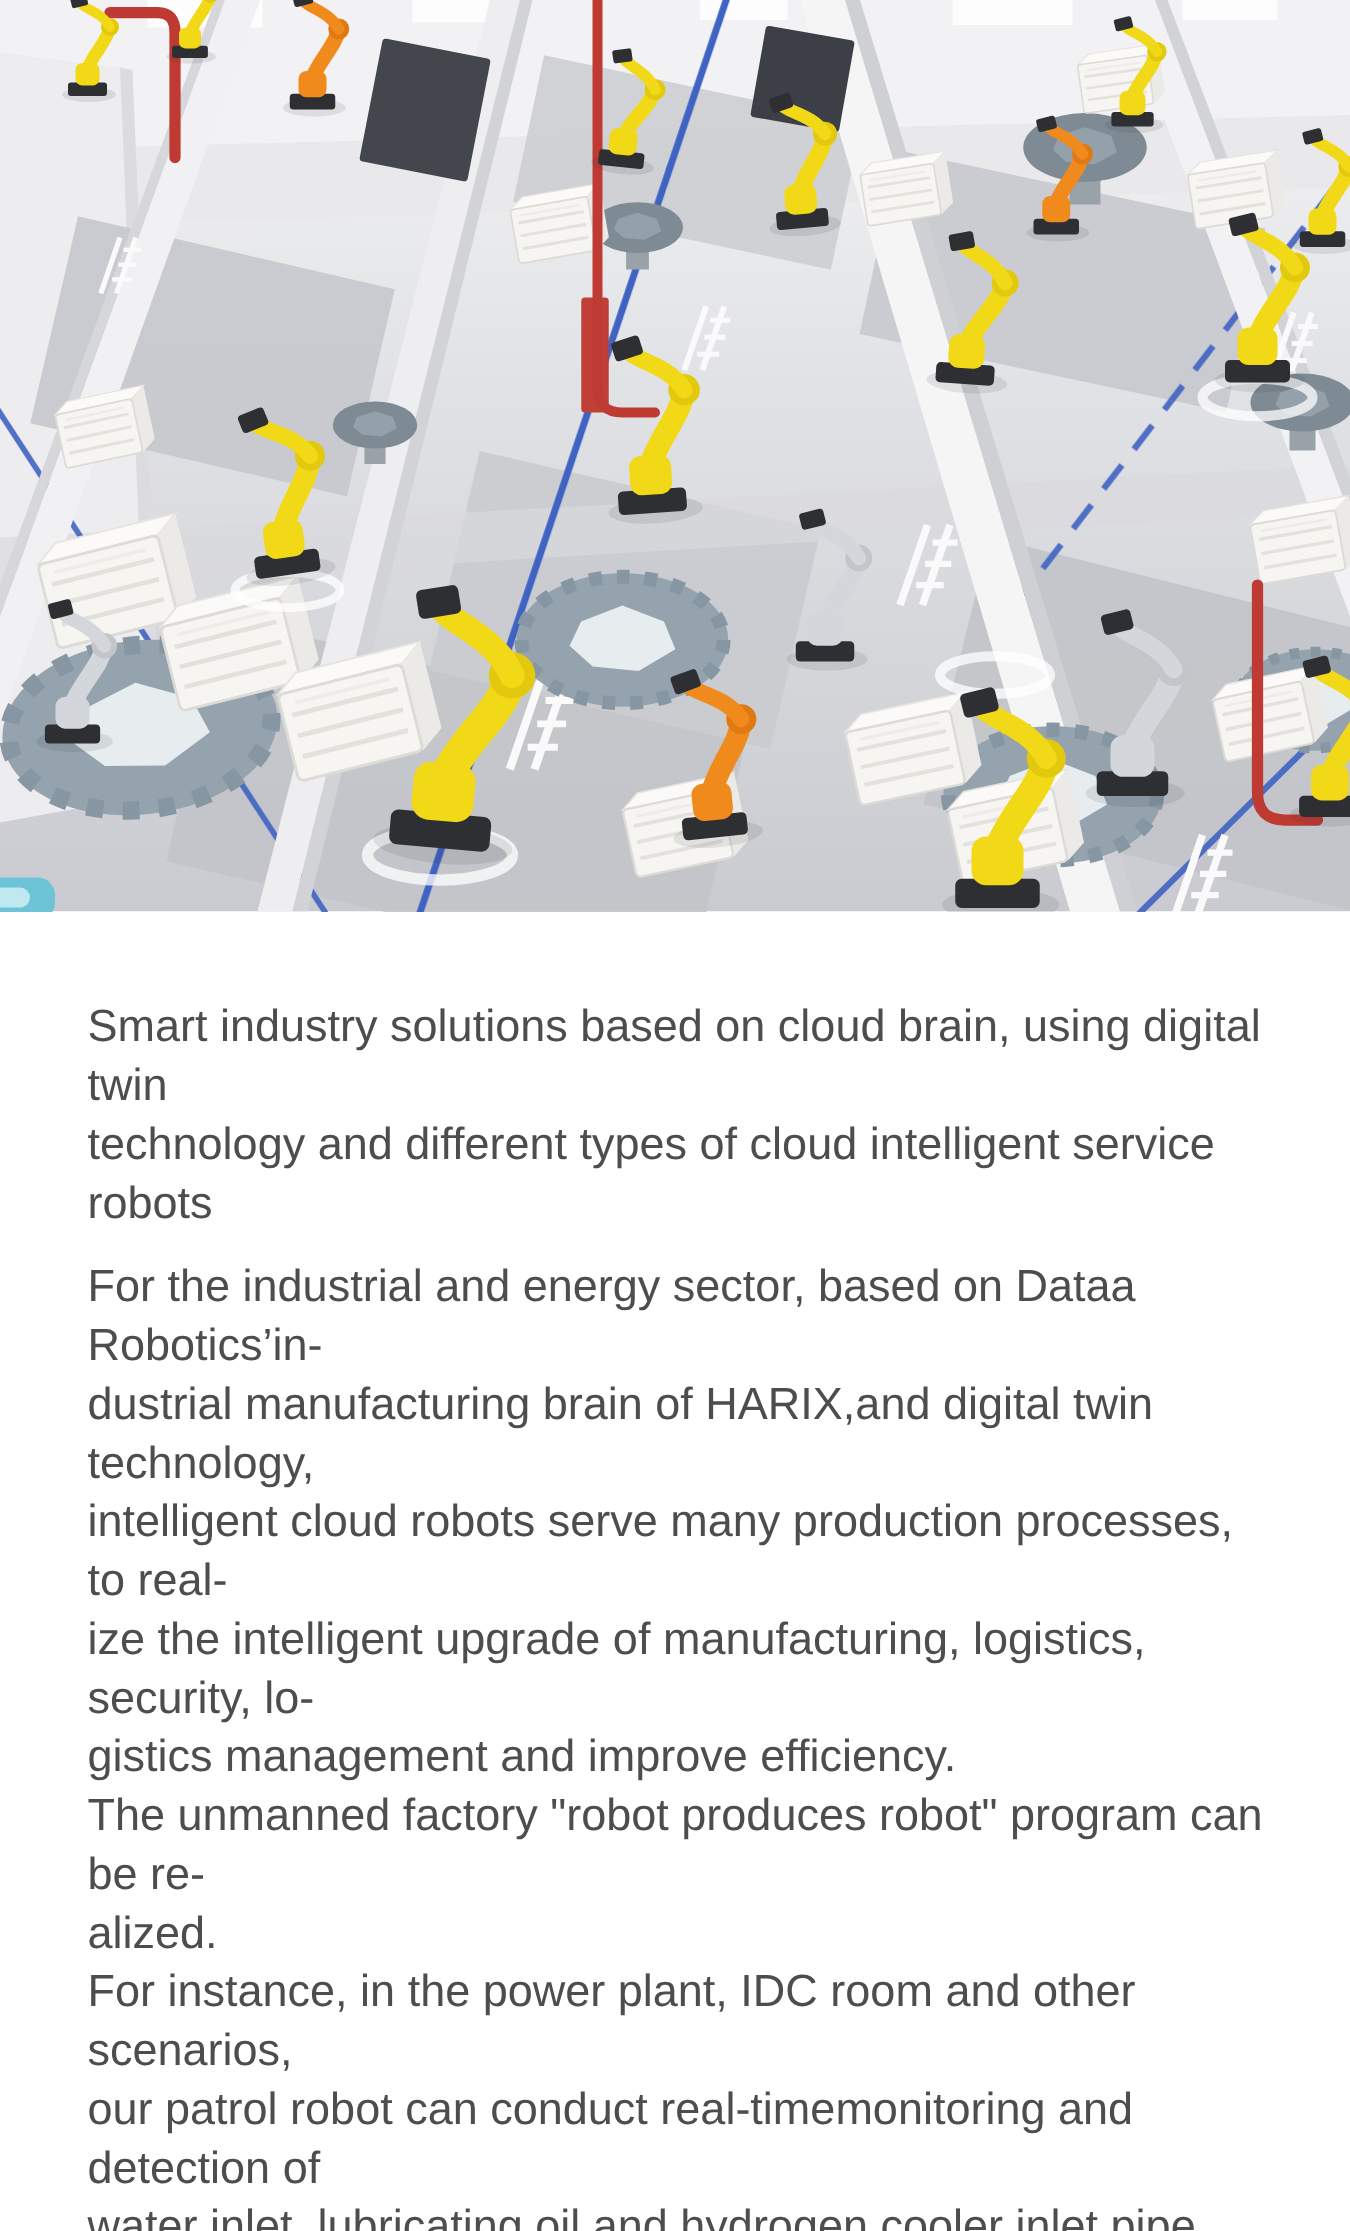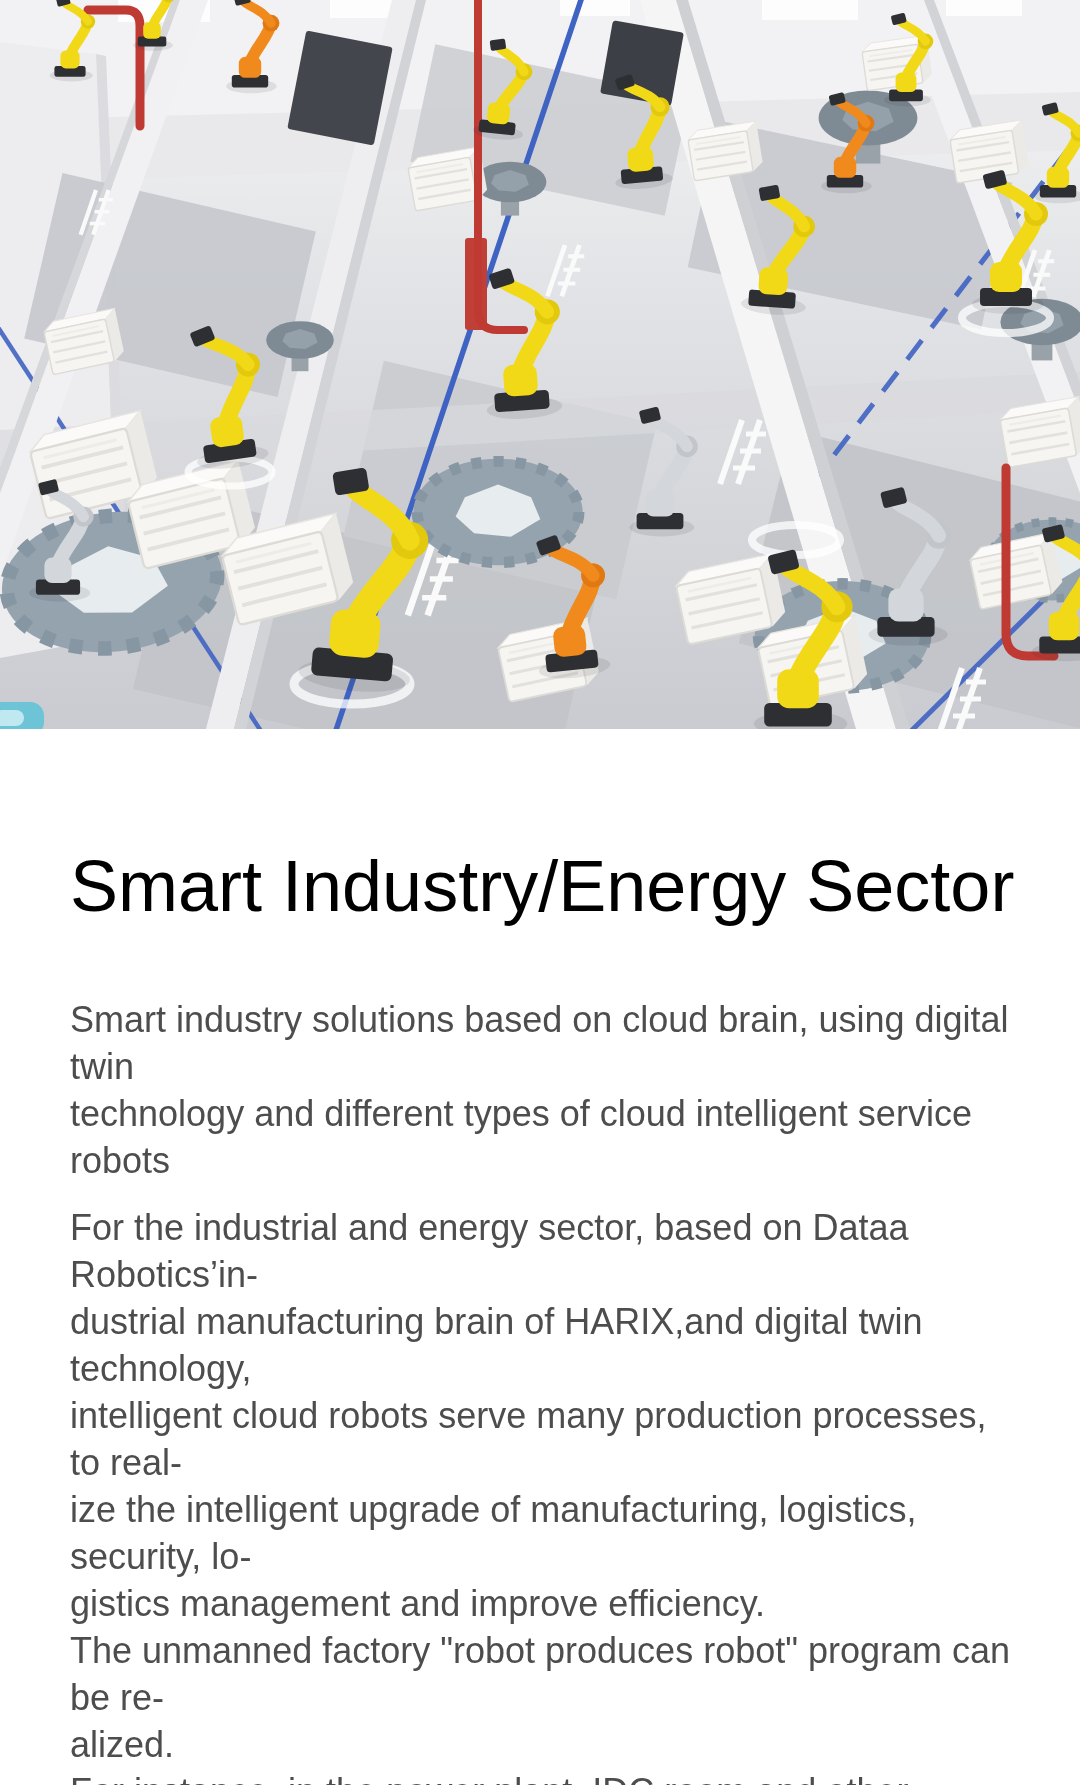--- a/index.html
+++ b/index.html
@@ -196,21 +196,20 @@
     </g>
 
     <g>
       <rect x="-14" y="702" width="58" height="34" rx="14" fill="#6cc4d6"></rect>
       <rect x="-6" y="710" width="30" height="16" rx="8" fill="#bfe8f0"></rect>
     </g>
   </svg>
 </div>
 
 <div class="article">
-  <h1 class="title">Smart Industry/Energy Sector</h1>
   <p class="lead">Smart industry solutions based on cloud brain, using digital twin
 technology and different types of cloud intelligent service robots</p>
   <p class="bodytext">For the industrial and energy sector, based on Dataa Robotics’in-
 dustrial manufacturing brain of HARIX,and digital twin technology,
 intelligent cloud robots serve many production processes, to real-
 ize the intelligent upgrade of manufacturing, logistics, security, lo-
 gistics management and improve efficiency.
 The unmanned factory "robot produces robot" program can be re-
 alized.
 For instance, in the power plant, IDC room and other scenarios,

